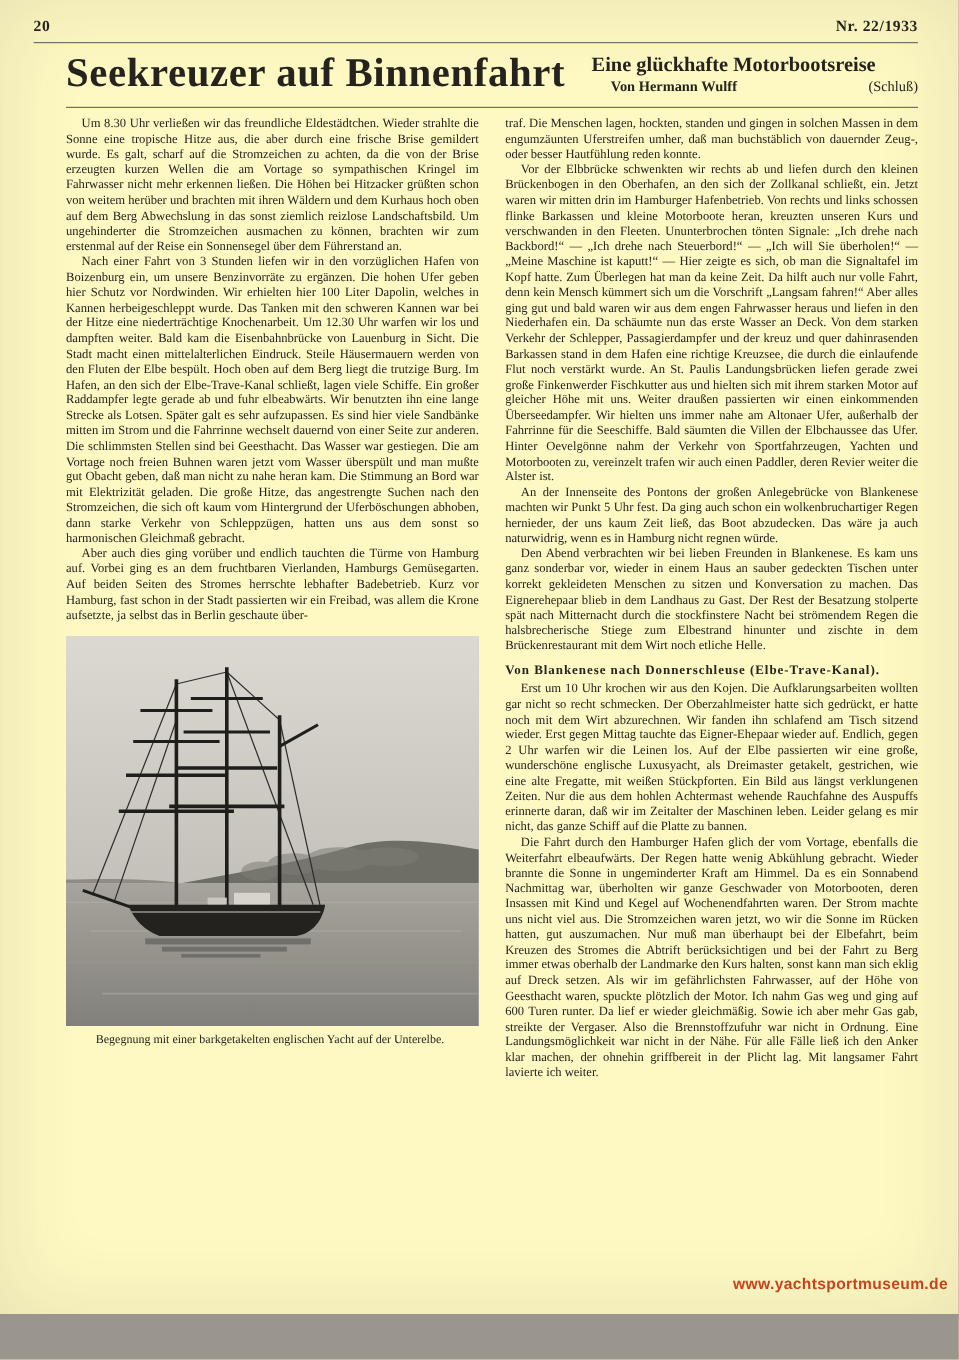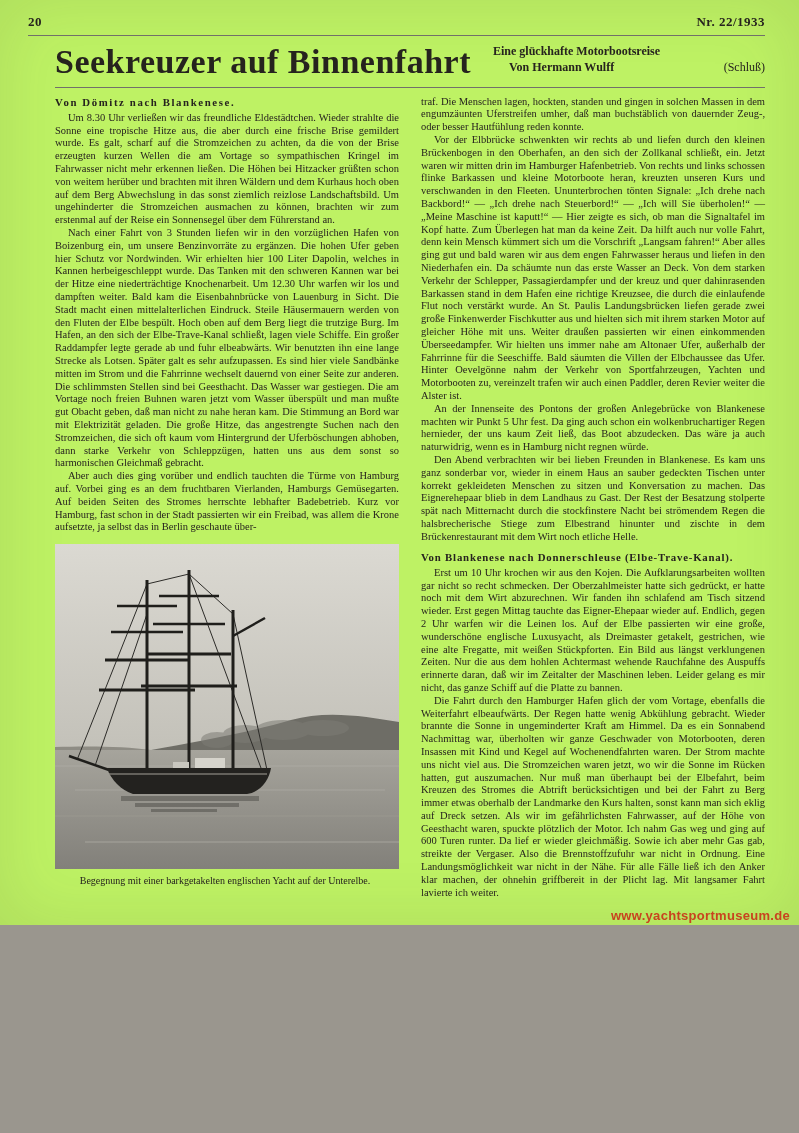--- a/index.html
+++ b/index.html
@@ -1,20 +1,20 @@
 <!DOCTYPE html>
 <html lang="de"><head>
 <meta charset="utf-8">
 <style>
   html,body { margin:0; padding:0; background:#9a968e; }
   .page {
     position:relative;
-    width:799px; height:925px;
+    width:799px; height:1095px;
     margin:0 auto;
-    background:#bef264;
+    background:#fef9c3;
     box-shadow: inset 0 0 70px rgba(60,55,45,0.12);
     font-family:"Liberation Serif", serif;
     color:#26231e;
     overflow:hidden;
   }
   .runhead {
     display:flex; justify-content:space-between;
     padding:14px 34px 0 28px;
     font-size:13px; font-weight:bold; letter-spacing:0.5px;
   }
@@ -23,21 +23,21 @@
   .content { padding:0 34px 0 55px; }
   .title-row {
     display:flex; justify-content:space-between; 
     margin-top:8px;
   }
   h1 {
     margin:0; font-size:34px; line-height:1.05; font-weight:bold;
     letter-spacing:0.5px; white-space:nowrap;
   }
   .title-right { width:272px; padding-bottom:2px; }
-  .subtitle { font-size:12px; font-weight:bold; white-space:nowrap; }
+  .subtitle { font-size:17px; font-weight:bold; white-space:nowrap; }
   .byline-row { display:flex; justify-content:space-between; align-items:baseline; margin-top:1px; }
   .byline { font-size:12px; font-weight:bold;margin-left:16px; }
   .part-note { font-size:12px; }
   .rule-title { margin:7px 0 0 0; }
   .columns { display:flex; gap:22px; margin-top:8px; }
   .col {
     width:344px; font-size:10.5px; line-height:1.22;
     text-align:justify; hyphens:auto;
   }
   .col p { margin:0; text-indent:13px; }
@@ -48,21 +48,21 @@
   }
   .section-head.second { margin:7px 0 3px 0; letter-spacing:0.8px; }
   figure.photo { margin:10px 4px 0 0; }
   .photo-frame { width:344px; height:325px; background:#c6c4bc; }
   .photo-frame svg { display:block; }
   figcaption {
     margin-top:6px; font-size:10px; line-height:1.2;
     text-align:center; padding:0 24px; text-indent:0;
   }
   .watermark {
-    position:absolute; right:9px; bottom:2px;
+    position:absolute; right:9px; bottom:18px;
     font-family:"Liberation Sans", sans-serif;
     font-size:13px; font-weight:bold; color:#c8431f;
     letter-spacing:0.3px;
   }
 </style>
 </head>
 <body>
 
 <div class="page">
 
@@ -82,21 +82,20 @@
           <span class="byline">Von Hermann Wulff</span>
           <span class="part-note">(Schluß)</span>
         </div>
       </div>
     </div>
     <div class="rule rule-title"></div>
 
     <div class="columns">
 
       <div class="col">
-        <h2 class="section-head">Von Dömitz nach Blankenese.</h2>
         <p>Um 8.30 Uhr verließen wir das freundliche Eldestädtchen. Wieder strahlte die Sonne eine tropische Hitze aus, die aber durch eine frische Brise gemildert wurde. Es galt, scharf auf die Stromzeichen zu achten, da die von der Brise erzeugten kurzen Wellen die am Vortage so sympathischen Kringel im Fahrwasser nicht mehr erkennen ließen. Die Höhen bei Hitzacker grüßten schon von weitem herüber und brachten mit ihren Wäldern und dem Kurhaus hoch oben auf dem Berg Abwechslung in das sonst ziemlich reizlose Landschaftsbild. Um ungehinderter die Stromzeichen ausmachen zu können, brachten wir zum erstenmal auf der Reise ein Sonnensegel über dem Führerstand an.</p>
         <p>Nach einer Fahrt von 3 Stunden liefen wir in den vorzüglichen Hafen von Boizenburg ein, um unsere Benzinvorräte zu ergänzen. Die hohen Ufer geben hier Schutz vor Nordwinden. Wir erhielten hier 100 Liter Dapolin, welches in Kannen herbeigeschleppt wurde. Das Tanken mit den schweren Kannen war bei der Hitze eine niederträchtige Knochenarbeit. Um 12.30 Uhr warfen wir los und dampften weiter. Bald kam die Eisenbahnbrücke von Lauenburg in Sicht. Die Stadt macht einen mittelalterlichen Eindruck. Steile Häusermauern werden von den Fluten der Elbe bespült. Hoch oben auf dem Berg liegt die trutzige Burg. Im Hafen, an den sich der Elbe-Trave-Kanal schließt, lagen viele Schiffe. Ein großer Raddampfer legte gerade ab und fuhr elbeabwärts. Wir benutzten ihn eine lange Strecke als Lotsen. Später galt es sehr aufzupassen. Es sind hier viele Sandbänke mitten im Strom und die Fahrrinne wechselt dauernd von einer Seite zur anderen. Die schlimmsten Stellen sind bei Geesthacht. Das Wasser war gestiegen. Die am Vortage noch freien Buhnen waren jetzt vom Wasser überspült und man mußte gut Obacht geben, daß man nicht zu nahe heran kam. Die Stimmung an Bord war mit Elektrizität geladen. Die große Hitze, das angestrengte Suchen nach den Stromzeichen, die sich oft kaum vom Hintergrund der Uferböschungen abhoben, dann starke Verkehr von Schleppzügen, hatten uns aus dem sonst so harmonischen Gleichmaß gebracht.</p>
         <p>Aber auch dies ging vorüber und endlich tauchten die Türme von Hamburg auf. Vorbei ging es an dem fruchtbaren Vierlanden, Hamburgs Gemüsegarten. Auf beiden Seiten des Stromes herrschte lebhafter Badebetrieb. Kurz vor Hamburg, fast schon in der Stadt passierten wir ein Freibad, was allem die Krone aufsetzte, ja selbst das in Berlin geschaute über-</p>
 
         <figure class="photo">
           <div class="photo-frame">
             <svg width="344" height="325" viewBox="0 0 344 325" preserveAspectRatio="none">
               <defs>
                 <linearGradient id="sky" x1="0" y1="0" x2="0" y2="1">
                   <stop offset="0" stop-color="#dbd9d2"></stop>

